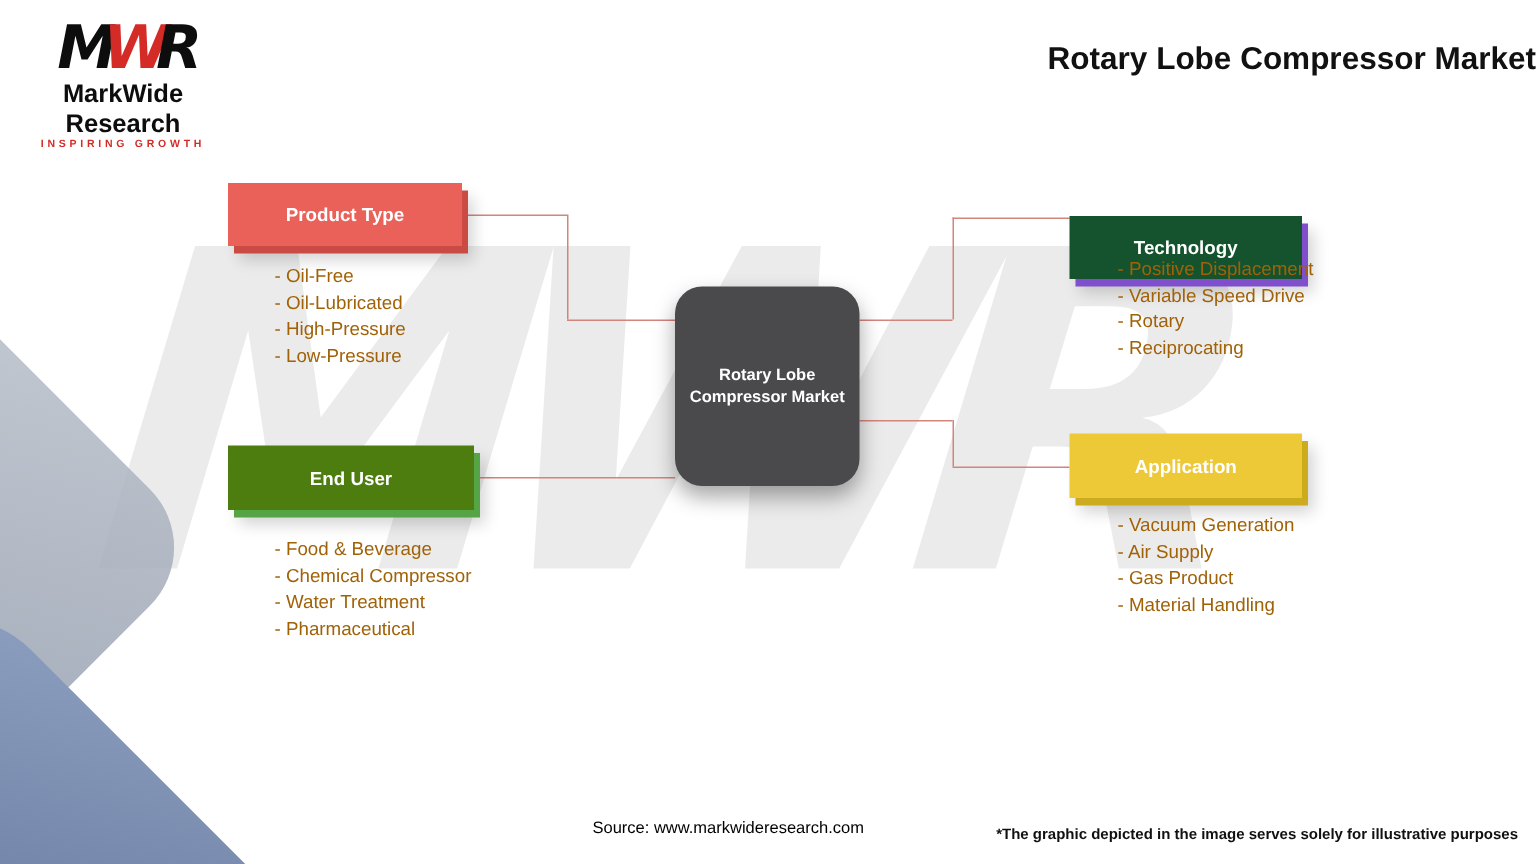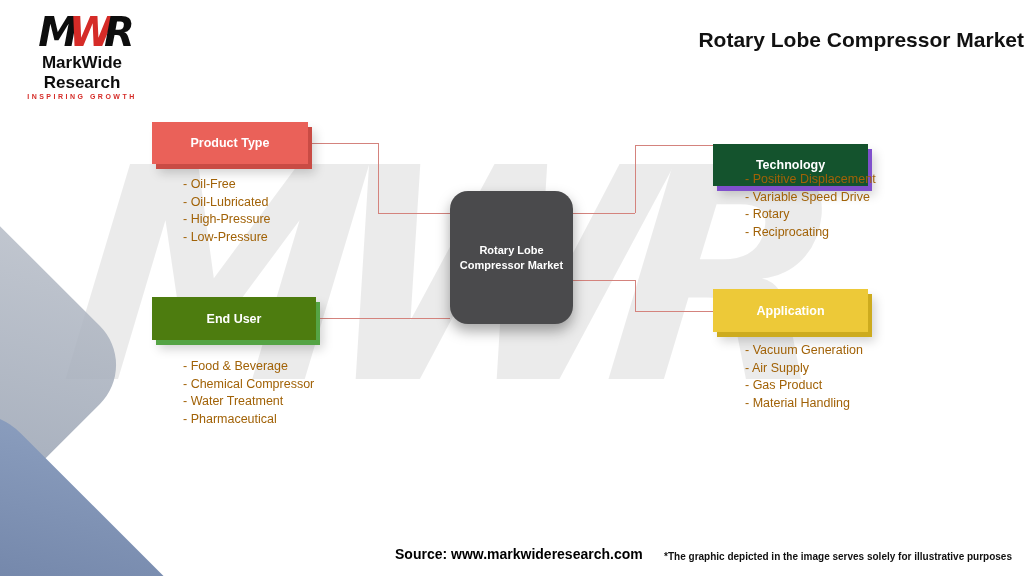--- a/index.html
+++ b/index.html
@@ -61,21 +61,21 @@
     font-size:12.5px;line-height:17.6px;color:#a16207;
   }
   #list-product{left:183px;top:176px;}
   #list-technology{left:745px;top:171px;}
   #list-enduser{left:183px;top:358px;}
   #list-application{left:745px;top:342px;}
   .connector{position:absolute;background:#d4837d;z-index:1;}
   
   .source-text{
     position:absolute;left:395px;top:546px;z-index:2;
-    font-size:14px;font-weight:bold;color:#000;
+    font-size:11px;font-weight:normal;color:#000;
   }
   .disclaimer-text{
     position:absolute;right:12px;top:551px;z-index:2;
     font-size:10px;font-weight:600;color:#111;
   }
 </style>
 </head>
 <body>
 
 <div class="watermark">MWR</div>

